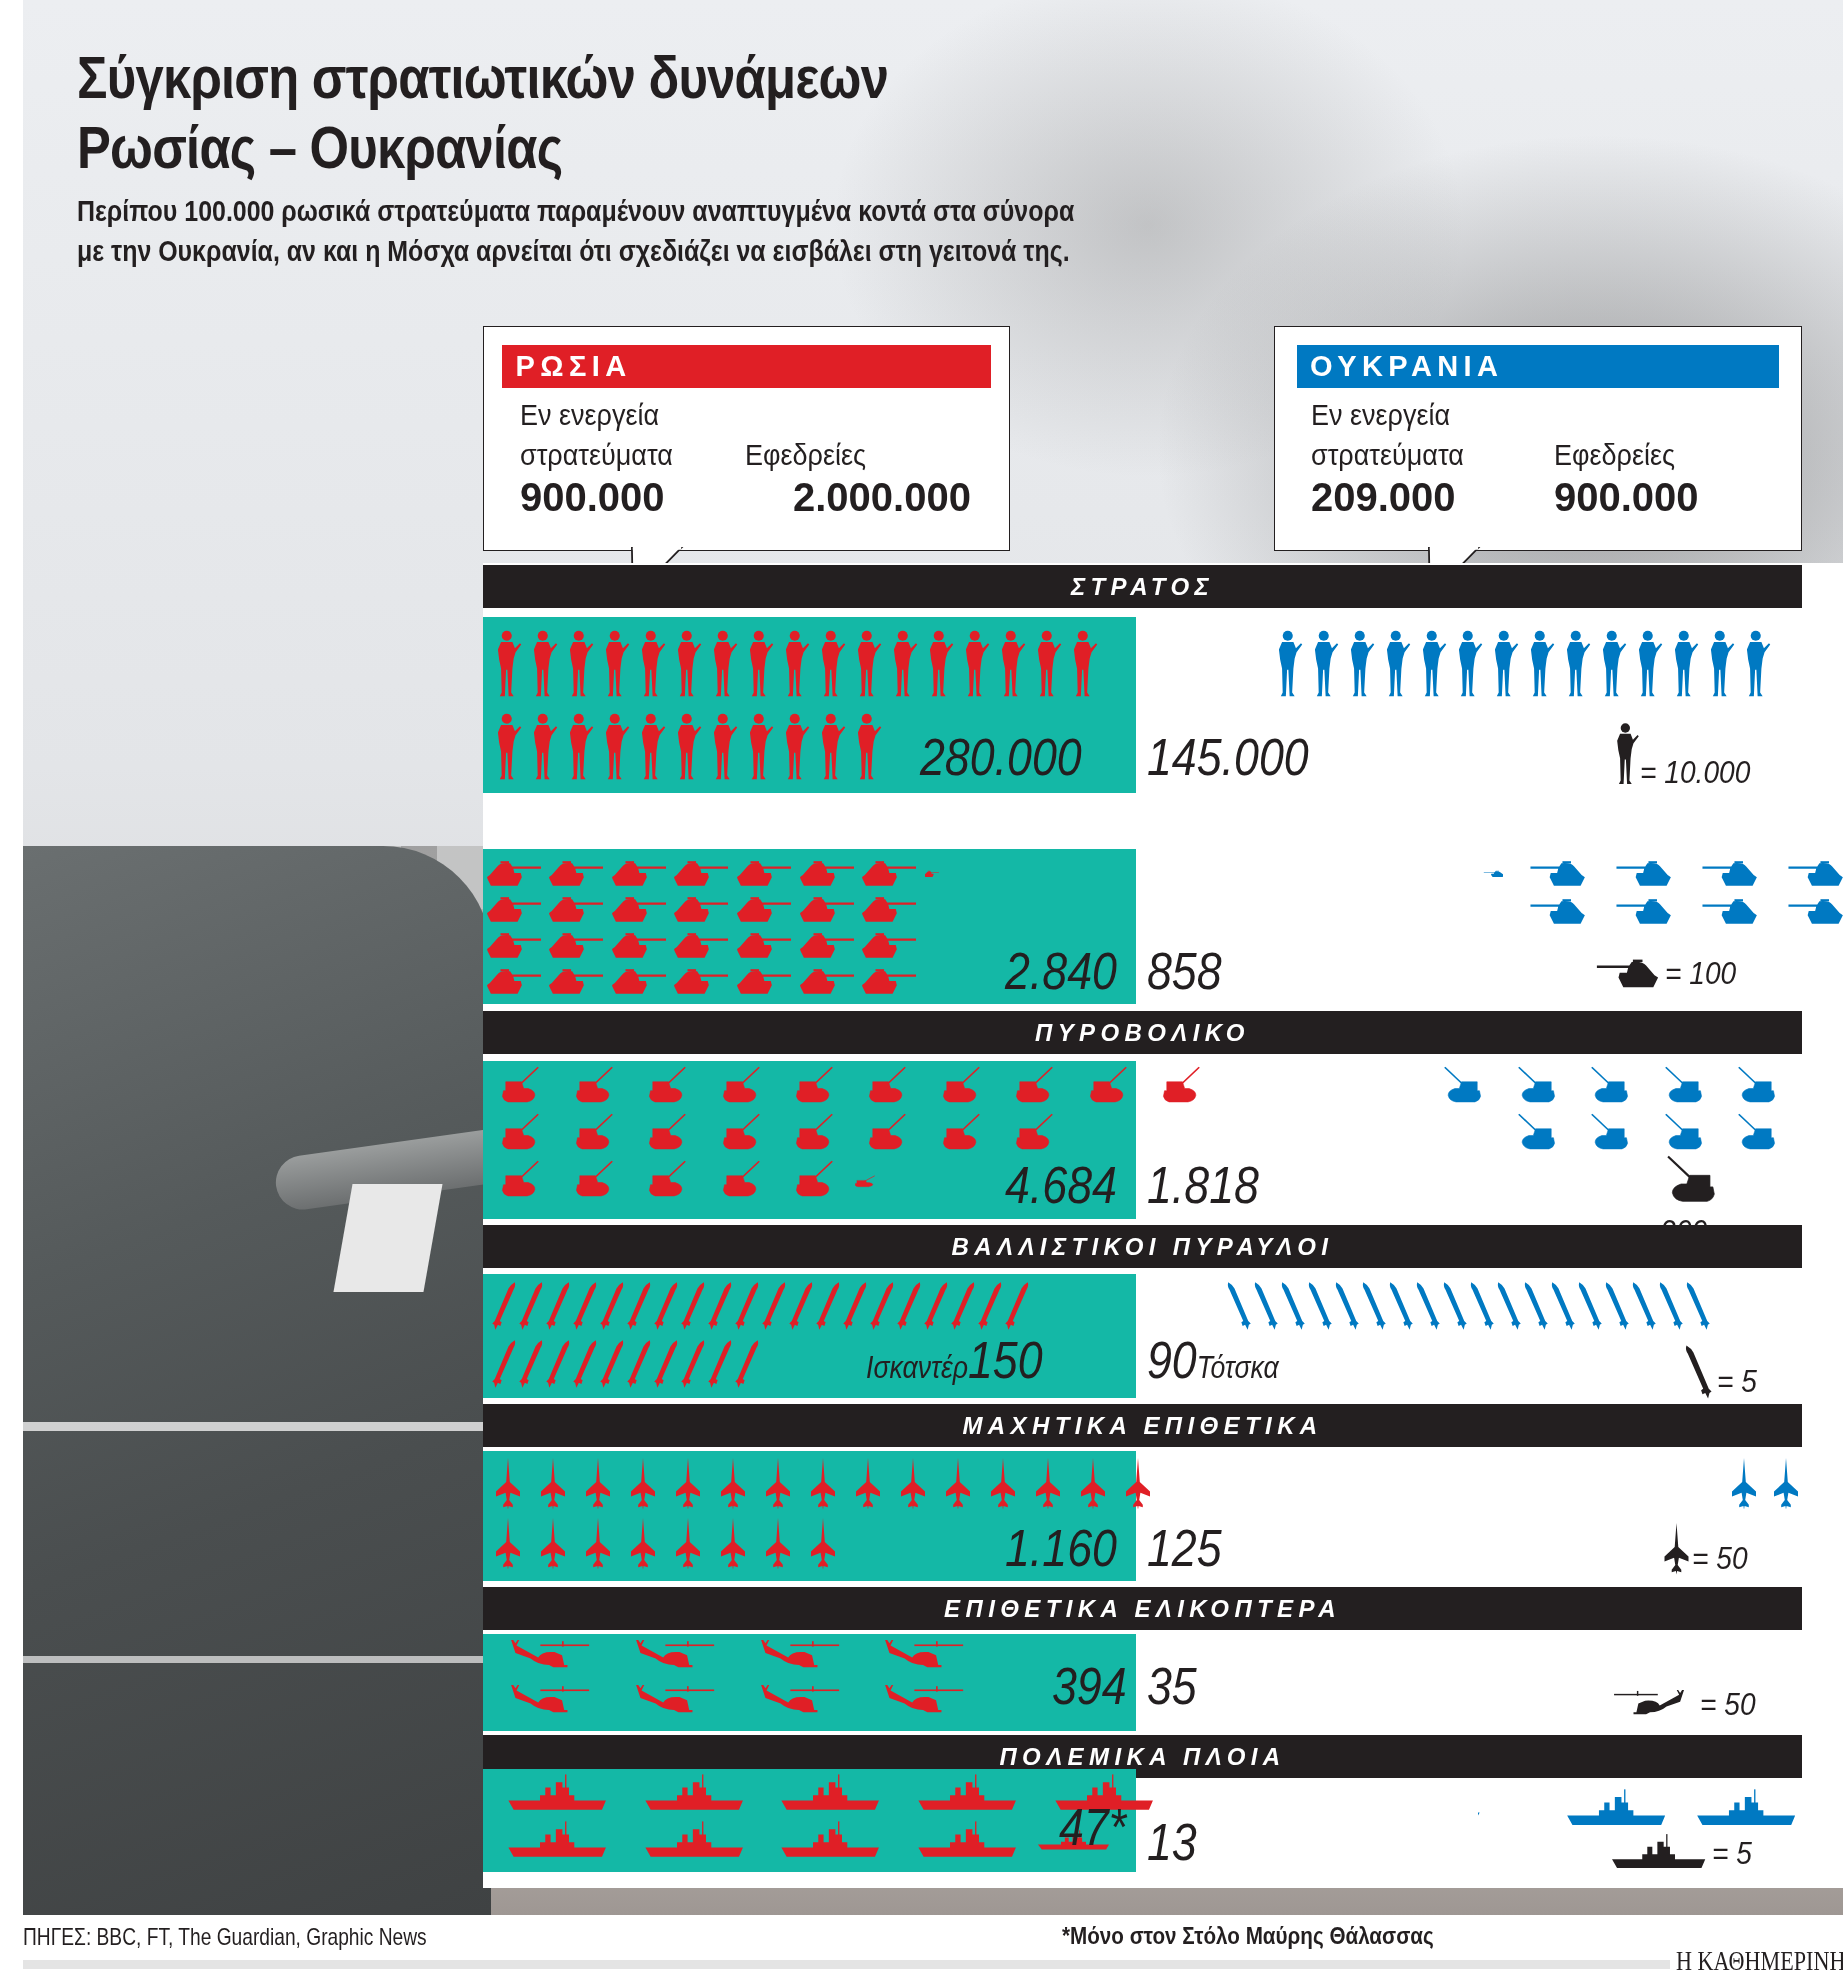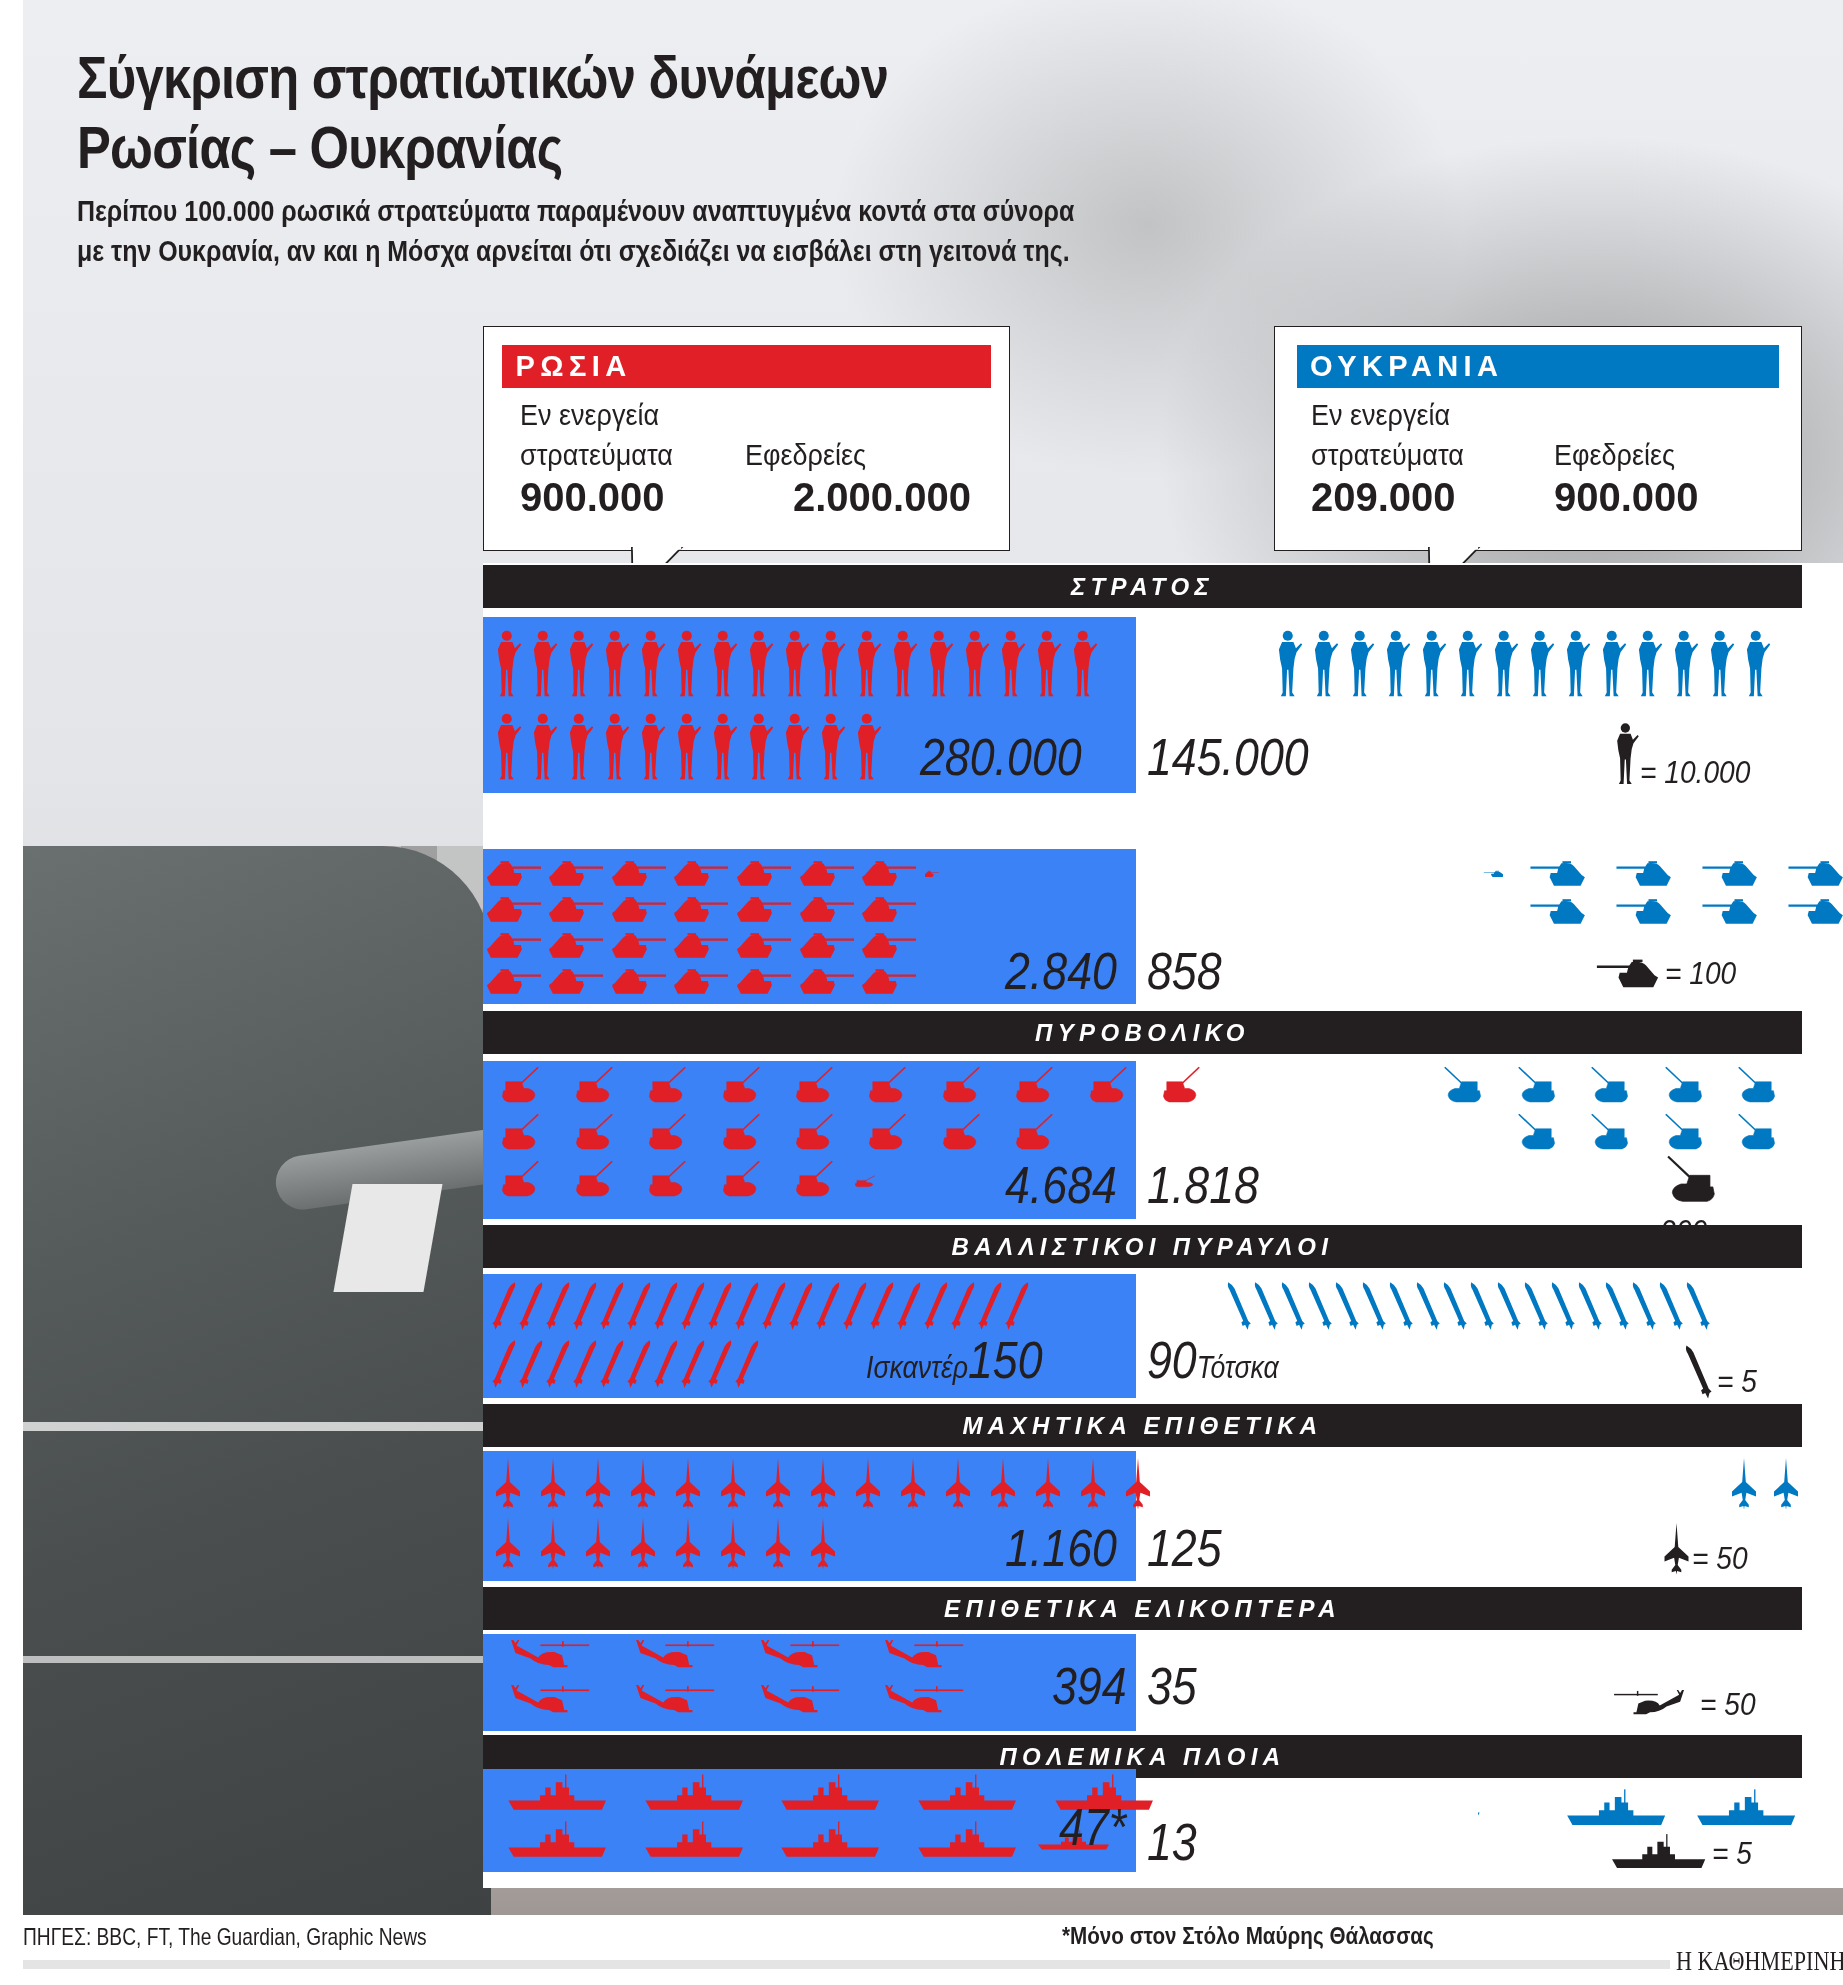--- a/index.html
+++ b/index.html
@@ -70,21 +70,21 @@
     position:absolute; left:483px; top:563px; width:1493px; height:1325px;
     background:#ffffff;
     font-style:italic;
   }
   .section { position:absolute; left:0; width:1319px; }
   .sec-header {
     position:absolute; left:0; width:1319px; height:43px; background:#231f20;
     color:#fff; font-weight:700; font-size:24px; letter-spacing:5.4px; text-align:center; line-height:43px;
   }
   .sec-left {
-    position:absolute; left:0; width:653px; background:#3b82f6;
+    position:absolute; left:0; width:653px; background:#14b8a6;
   }
   .sec-right { position:absolute; left:653px; width:666px; }
   .icon-row { position:absolute; display:flex; }
   .icon-row svg { flex:0 0 auto; display:block; }
   .val {
     position:absolute; font-size:52px; line-height:54px; color:#231f20;
     transform:scaleX(0.86); transform-origin:left top; white-space:nowrap;
   }
   .sublab { font-size:31px; }
   .legend {

